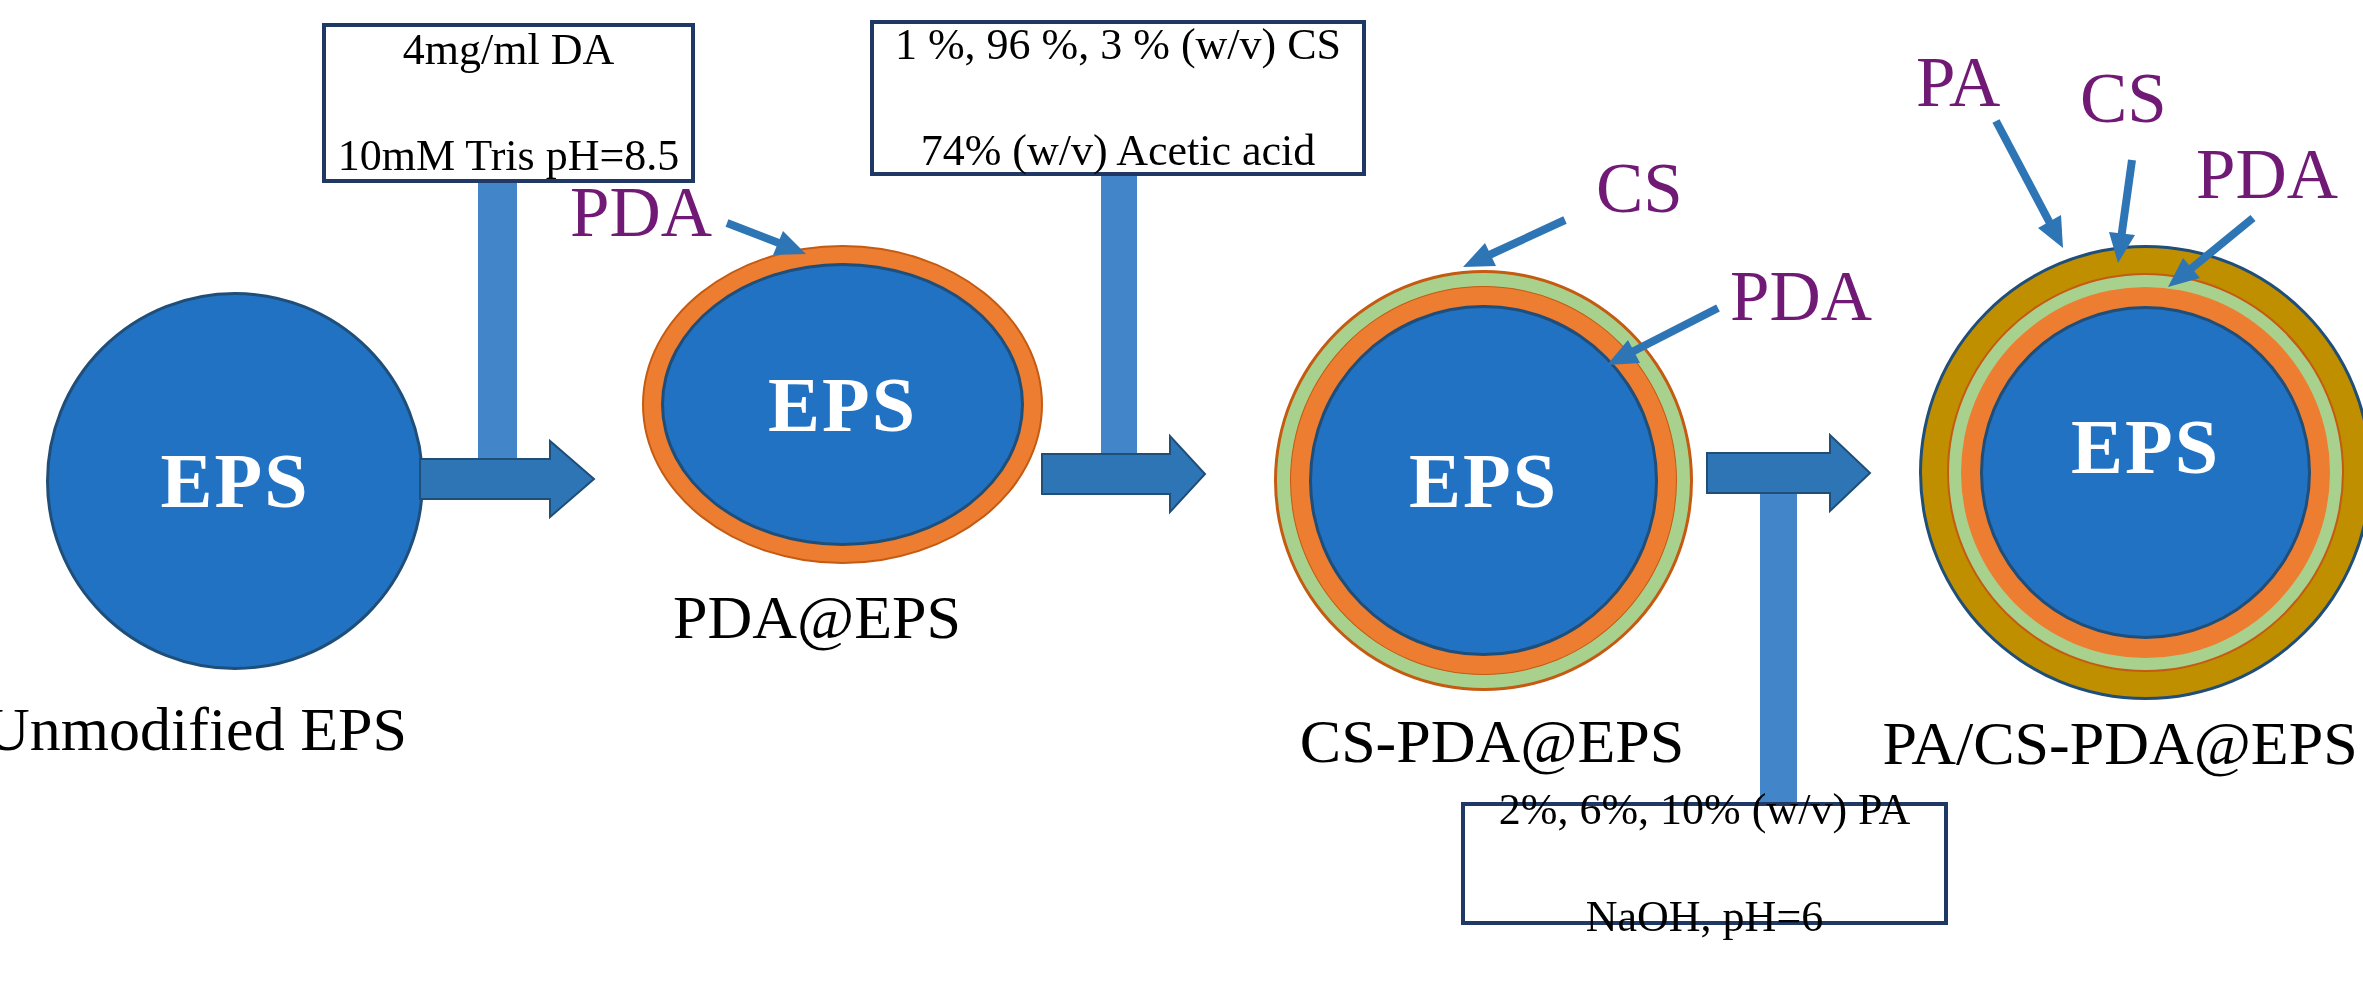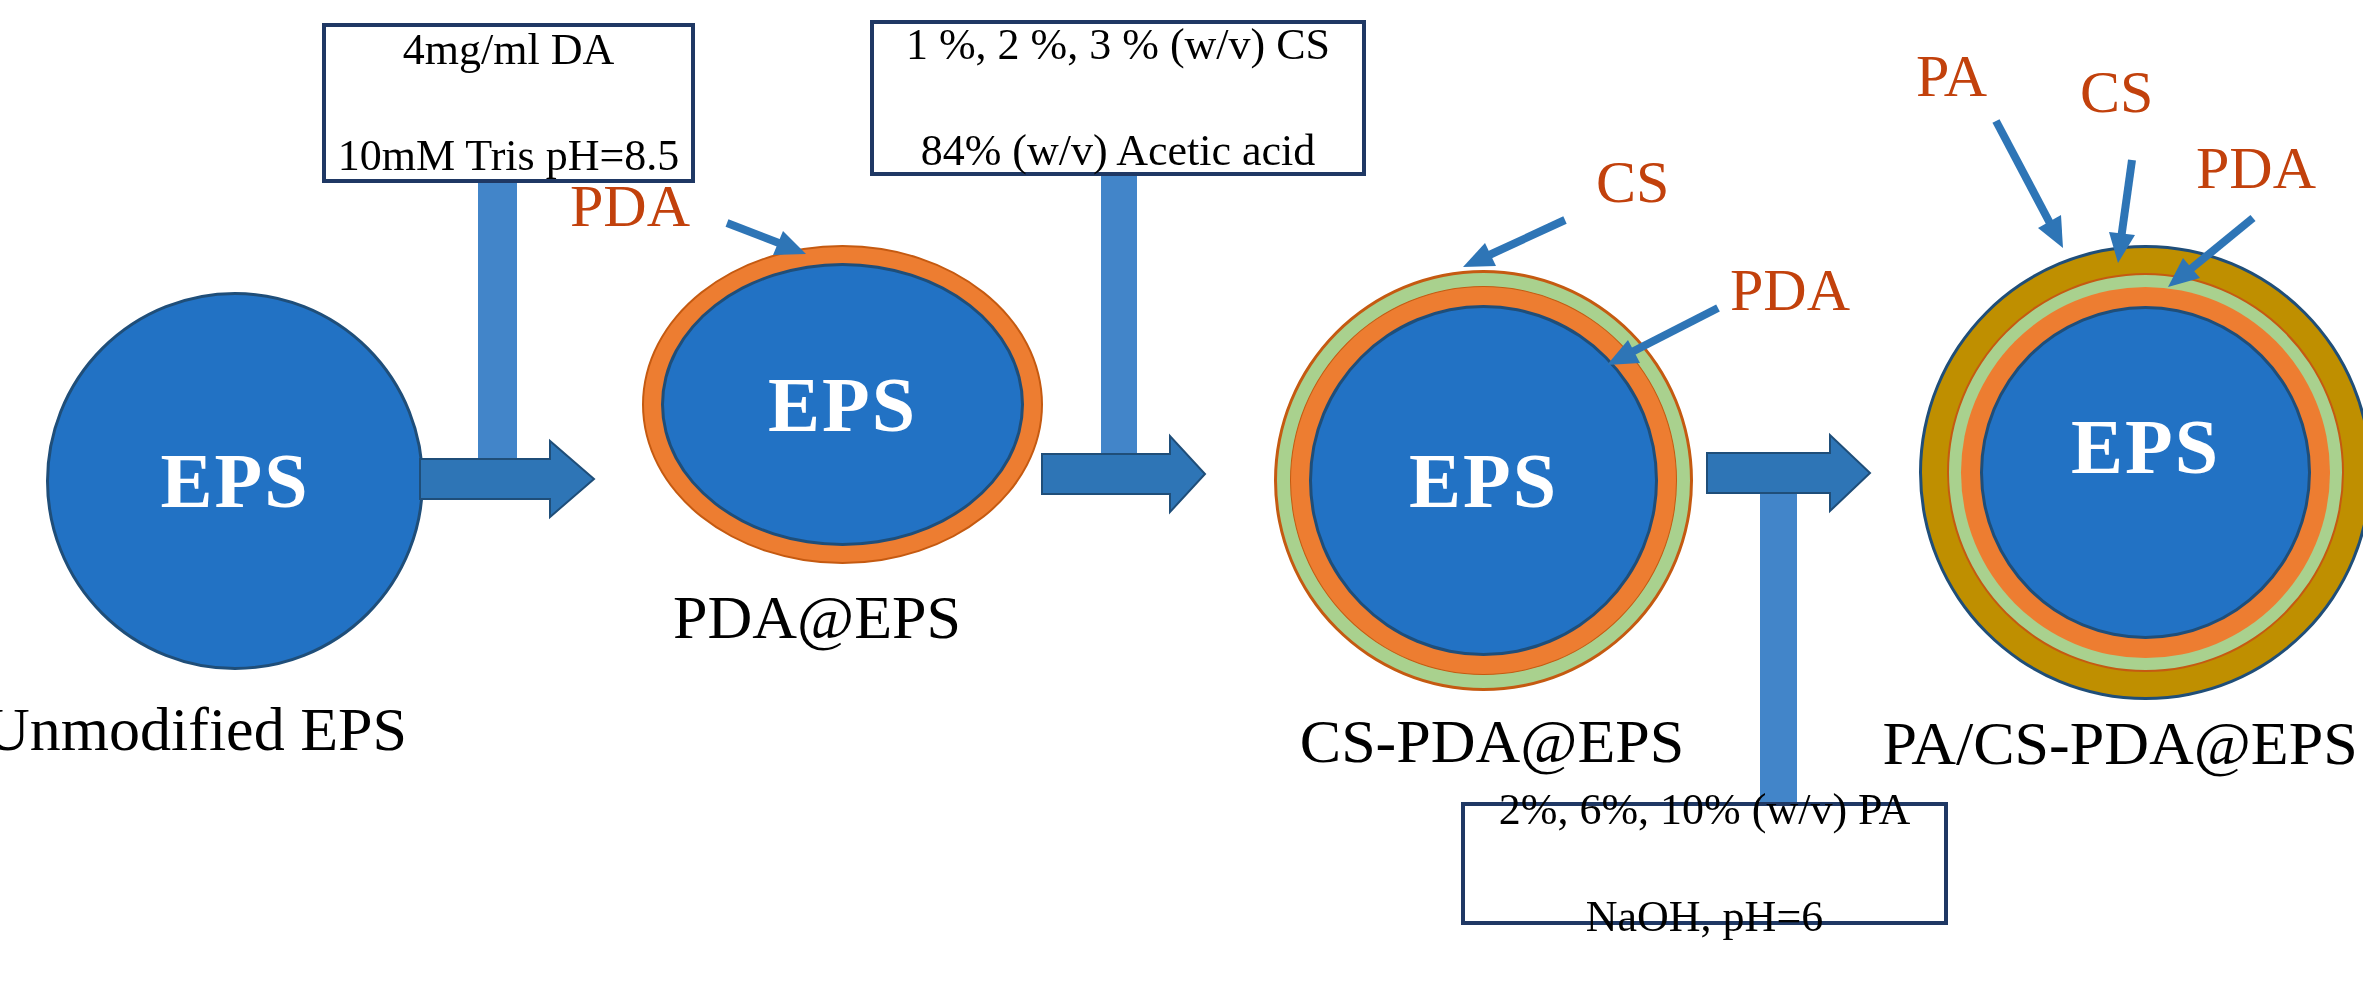--- a/index.html
+++ b/index.html
@@ -34,21 +34,21 @@
   #box1{left:322px;top:23px;width:373px;height:160px;}
   #box2{left:870px;top:20px;width:496px;height:156px;}
   #box3{left:1461px;top:802px;width:487px;height:123px;align-items:center;}
   
   .caption{position:absolute;transform:translateX(-50%);white-space:nowrap;color:#000;font-size:62px;z-index:3;}
   #cap1{left:196px;top:694px;}
   #cap2{left:817px;top:582px;}
   #cap3{left:1492px;top:700px;margin-top:6px;}
   #cap4{left:2120px;top:708px;}
   
-  .ring-label{position:absolute;color:#c2410c;font-size:60px;white-space:nowrap;z-index:3;}
+  .ring-label{position:absolute;color:#701a75;font-size:71px;white-space:nowrap;z-index:3;}
   #lbl-s2-pda{left:570px;top:172px;}
   #lbl-s3-cs{left:1596px;top:148px;}
   #lbl-s3-pda{left:1730px;top:256px;}
   #lbl-s4-pa{left:1916px;top:42px;}
   #lbl-s4-cs{left:2080px;top:58px;}
   #lbl-s4-pda{left:2196px;top:134px;}
   svg{position:absolute;left:0;top:0;z-index:2;}
   .circles{z-index:1;margin-left:29px;}
 </style>
 </head>
@@ -112,22 +112,22 @@
 
   <line x1="2253" y1="218" x2="2187" y2="272" stroke="#2E75B6" stroke-width="8"></line>
   <polygon points="2168,287 2183,258 2200,278" fill="#2E75B6"></polygon>
 </svg>
 
 <div id="box1" class="reagent-box">
   <span>4mg/ml DA</span>
   <span>10mM Tris pH=8.5</span>
 </div>
 <div id="box2" class="reagent-box">
-  <span>1 %, 2 %,  3 % (w/v) CS</span>
-  <span>84% (w/v) Acetic acid</span>
+  <span>1 %, 96 %,  3 % (w/v) CS</span>
+  <span>74% (w/v) Acetic acid</span>
 </div>
 <div id="box3" class="reagent-box">
   <span>2%,  6%, 10% (w/v) PA</span>
   <span>NaOH, pH=6</span>
 </div>
 
 <div id="cap1" class="caption">Unmodified EPS</div>
 <div id="cap2" class="caption">PDA@EPS</div>
 <div id="cap3" class="caption">CS-PDA@EPS</div>
 <div id="cap4" class="caption">PA/CS-PDA@EPS</div>

